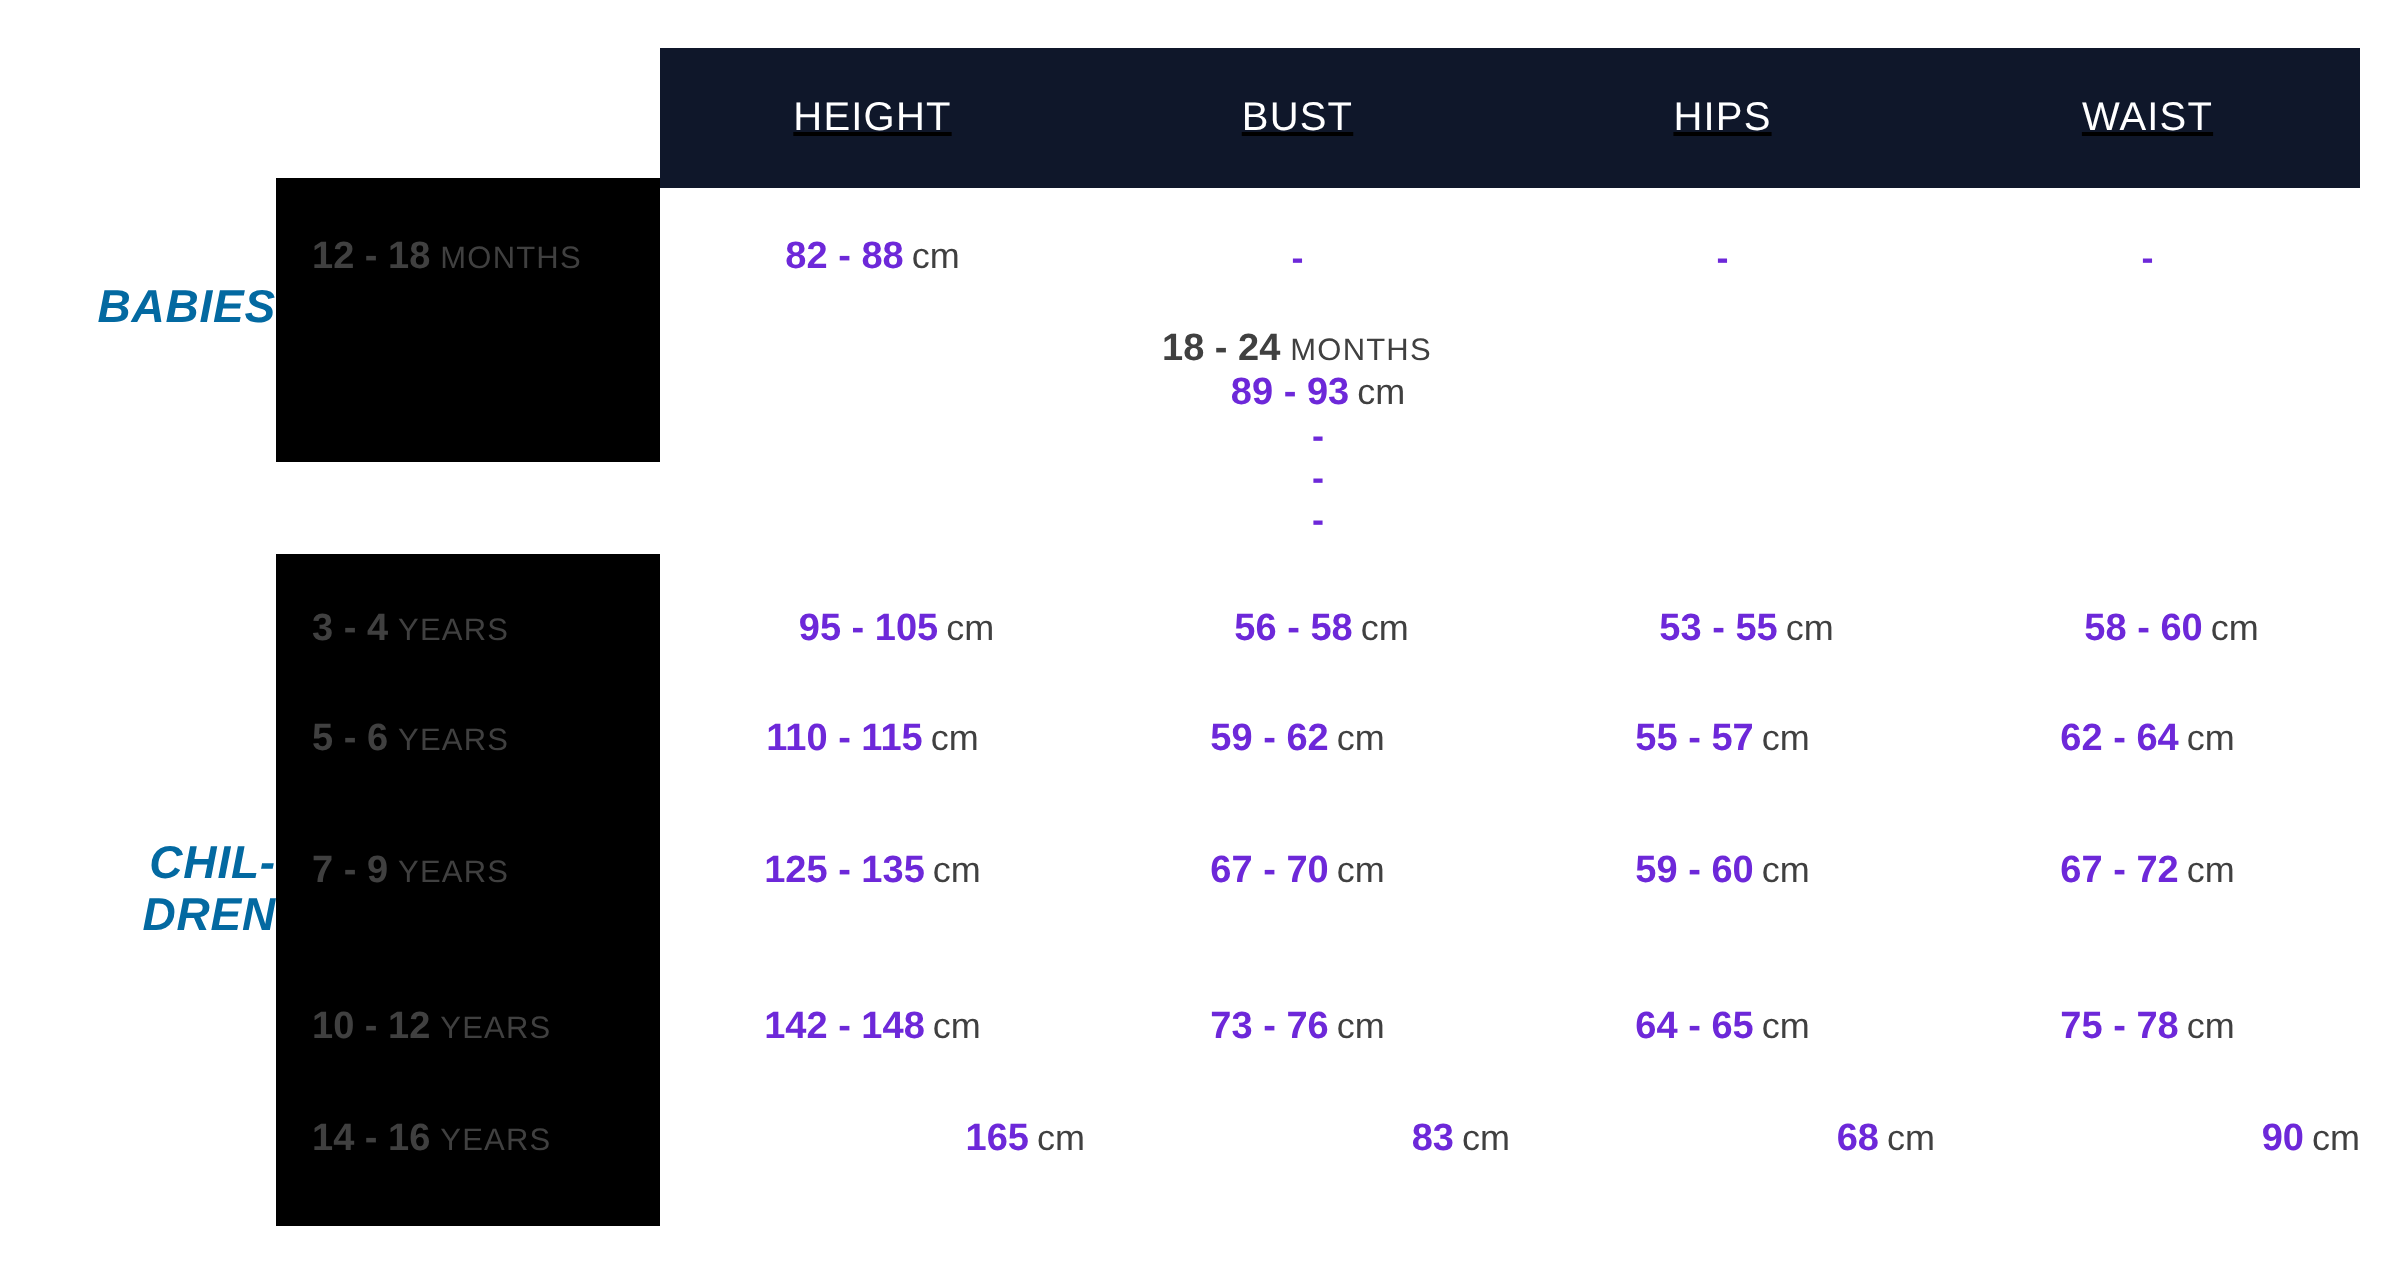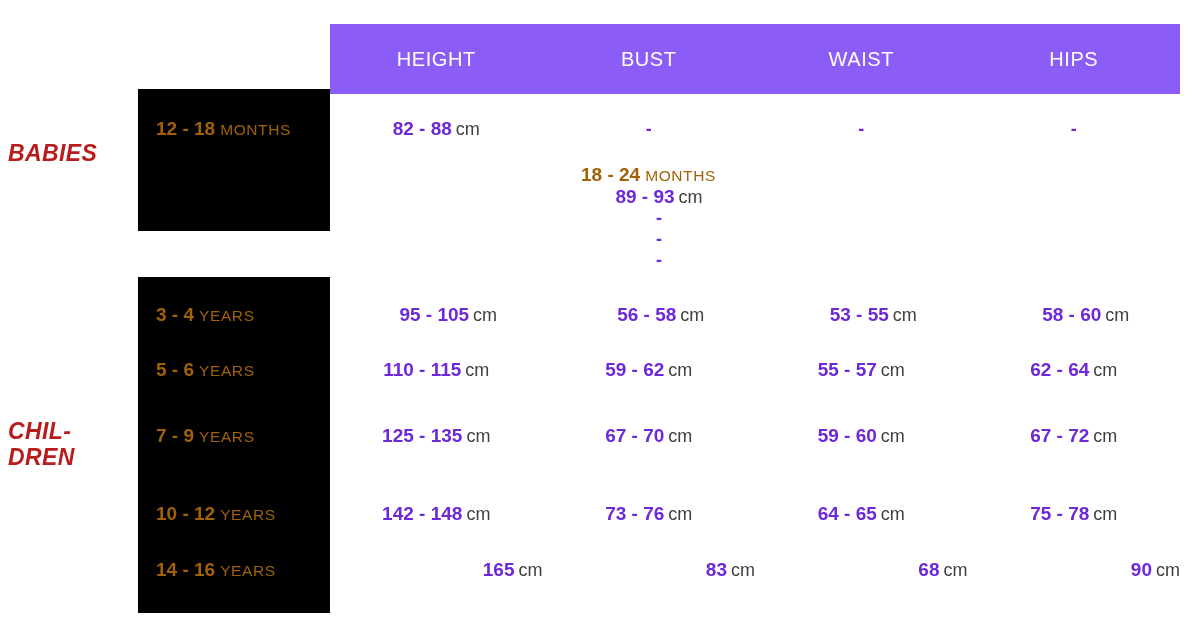--- a/index.html
+++ b/index.html
@@ -19,23 +19,24 @@
     background: #ffffff;
   }
 
   
   .header-band {
     position: absolute;
     left: 330px;
     top: 24px;
     width: 850px;
     height: 70px;
-    background: #8b5cf6;
+    background: #0f172a;
     display: flex;
     align-items: center;
+    text-decoration: underline;
   }
   .header-cell {
     flex: 1 1 0;
     text-align: center;
     color: #ffffff;
     font-size: 20px;
     letter-spacing: 0.6px;
     font-weight: normal;
   }
 
@@ -43,44 +44,44 @@
   .group-block {
     position: absolute;
     background: #000000;
   }
   #babies-block { left: 138px; top: 89px; width: 192px; height: 142px; }
   #children-block { left: 138px; top: 277px; width: 192px; height: 336px; }
 
   
   .group-name {
     position: absolute;
-    color: #b91c1c;
+    color: #0369a1;
     font-weight: bold;
     font-style: italic;
     font-size: 23px;
     letter-spacing: 0.4px;
-    text-align: left;
+    text-align: right;
     line-height: 1.15;
   }
   #babies-name { left: 8px; top: 140px; width: 130px; }
   #children-name { left: 8px; top: 418px; width: 130px; }
 
   
   .row {
     position: absolute;
     left: 138px;
     width: 1042px;
     height: 52px;
     display: flex;
     align-items: center;
   }
   .size-cell {
     width: 192px;
     padding-left: 18px;
-    color: #a16207;
+    color: #404040;
     font-size: 18px;
     white-space: nowrap;
   }
   .size-cell .num {
     font-weight: bold;
     font-size: 19px;
   }
   .size-cell .per {
     font-weight: normal;
     font-size: 15.5px;
@@ -115,22 +116,22 @@
   }
 </style>
 </head>
 <body>
 
 <div class="sheet">
 
   <div class="header-band">
     <div class="header-cell">HEIGHT</div>
     <div class="header-cell">BUST</div>
+    <div class="header-cell">HIPS</div>
     <div class="header-cell">WAIST</div>
-    <div class="header-cell">HIPS</div>
   </div>
 
   <div class="group-block" id="babies-block"></div>
   <div class="group-block" id="children-block"></div>
 
   <div class="group-name" id="babies-name">BABIES</div>
   <div class="group-name" id="children-name">
     <span>CHIL-</span><br>
     <span>DREN</span>
   </div>

